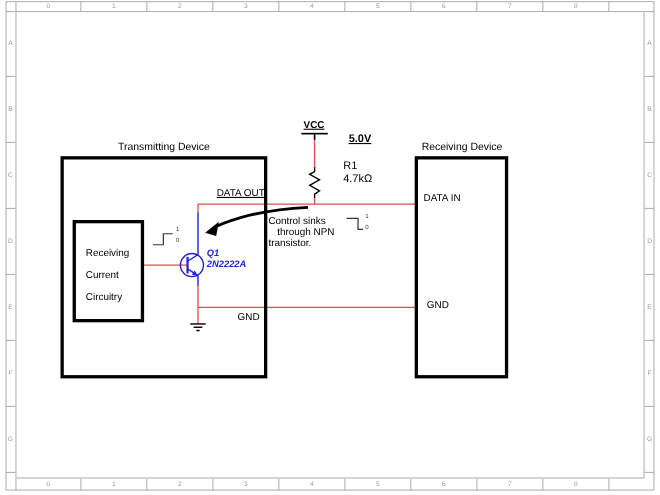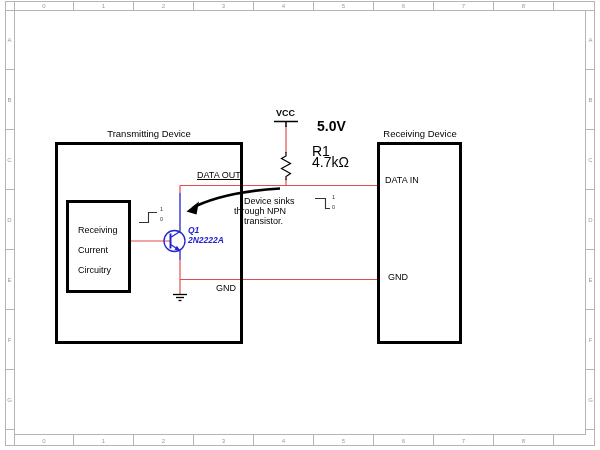--- a/index.html
+++ b/index.html
@@ -15,24 +15,24 @@
   .rband{position:absolute;}
   .rcell{position:absolute;box-sizing:border-box;color:var(--frametext);font-size:6px;
          display:flex;align-items:center;justify-content:center;border-color:var(--frameline);}
   .rcell.h{top:0;height:100%;border-right:1px solid var(--frameline);}
   .rcell.v{left:0;width:100%;border-bottom:1px solid var(--frameline);}
   
   svg.wiresvg{left:0;top:0;z-index:1;}
   .device-box{box-sizing:border-box;border:3px solid #000;background:transparent;z-index:2;}
   .lbl{z-index:3;font-size:9px;line-height:10px;white-space:nowrap;}
   .boxtitle{font-size:9.5px;text-align:center;}
-  .bold{font-weight:bold;}
+  .bold{font-weight:bold;text-decoration:underline;}
   .blue-ref{color:var(--blue);font-weight:bold;font-style:italic;font-size:8.5px;line-height:9px;}
   .tiny{font-size:5.5px;line-height:6px;color:#333;}
-  .smalltxt{font-size:14px;line-height:9px;padding-left:20px;}
+  .smalltxt{font-size:10px;line-height:9px;padding-left:20px;}
 </style>
 </head>
 <body>
 
 <div class="stage" style="--wire: #e14d4d; --blue: #2424cc; --frameline: #b4b4b4; --frametext: #9a9a9a;">
 
   <div class="abs outer-frame"></div>
   <div class="abs inner-frame"></div>
   <div class="rband" id="ruler-top" style="left:14px;top:1px;width:541px;height:9px;">
       <div class="rcell h" style="left: 0px; width: 60px; border-left: 1px solid var(--frameline);">0</div>
@@ -135,22 +135,22 @@
 
   <div class="abs lbl bold" style="left:276px;top:108px;">VCC</div>
   <div class="abs lbl bold smalltxt" style="left:297px;top:122px;">5.0V</div>
 
   <div class="abs lbl smalltxt" style="left:292px;top:147px;">R1</div>
   <div class="abs lbl smalltxt" style="left:292px;top:158px;text-align:right;">4.7kΩ</div>
 
   <div class="abs lbl blue-ref" style="left:188px;top:226px;">Q1</div>
   <div class="abs lbl blue-ref" style="left:188px;top:236px;">2N2222A</div>
 
-  <div class="abs lbl" style="left:244px;top:196px;">Device sinks</div>
-  <div class="abs lbl" style="left:234px;top:206px;">through NPN</div>
+  <div class="abs lbl" style="left:244px;top:196px;">Control sinks</div>
+  <div class="abs lbl" style="left:252px;top:206px;">through NPN</div>
   <div class="abs lbl" style="left:244px;top:216px;">transistor.</div>
 
   <div class="abs lbl tiny" style="left:160px;top:206px;">1</div>
   <div class="abs lbl tiny" style="left:160px;top:216px;">0</div>
   <div class="abs lbl tiny" style="left:332px;top:194px;">1</div>
   <div class="abs lbl tiny" style="left:332px;top:204px;">0</div>
 
 </div>
 
 </body></html>

